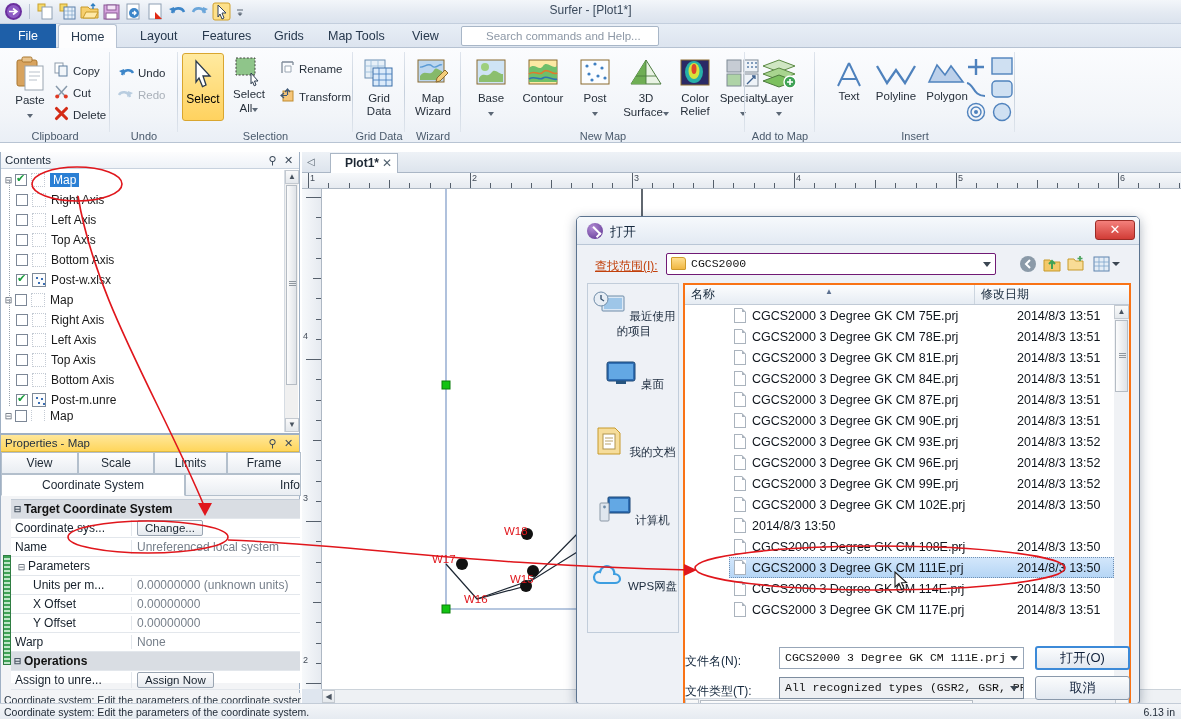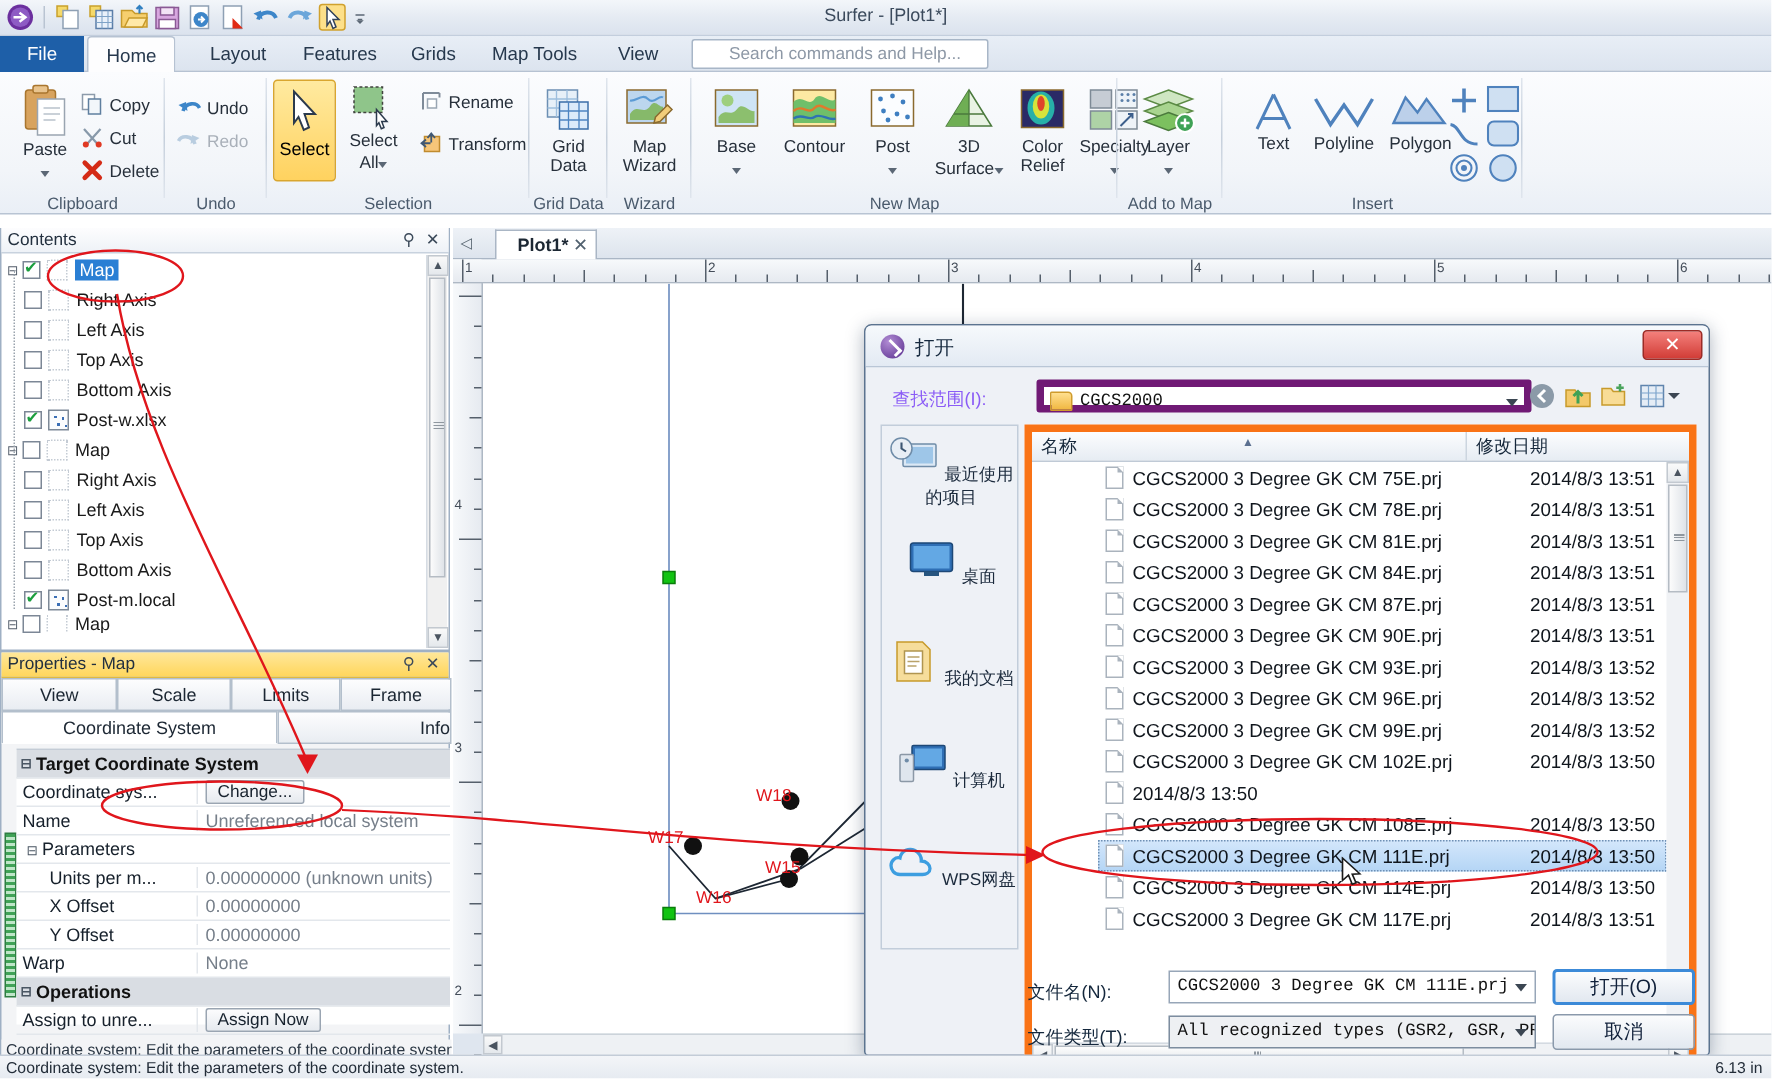--- a/index.html
+++ b/index.html
@@ -237,25 +237,25 @@
   }
   .dlg-ico:after{content:"";position:absolute;left:3px;top:6px;width:9px;height:4px;
     border-top:2px solid #fff;border-right:2px solid #fff;transform:rotate(45deg);}
   .dlg-close {
     position:absolute; right:4px; top:3px; width:40px; height:20px;
     background:linear-gradient(to bottom,#f4807c,#d13c36);
     border:1px solid #9b2b26; border-radius:3px;
     color:#fff; font-size:13px; text-align:center; line-height:18px;
   }
   .dlg-lookin { position:absolute; left:10px; top:36px; width:544px; height:26px; }
-  .lbl-lookin { position:absolute; left:8px; top:5px; font-size:12px; color:#8b5cf6;
-                font-family:"Liberation Sans",sans-serif; }
+  .lbl-lookin { position:absolute; left:8px; top:5px; font-size:12px; color:#c2410c;
+                font-family:"Liberation Sans",sans-serif;text-decoration:underline; }
   .combo-lookin {
-    position:absolute; left:104px; top:0; width:330px; height:22px;
-    background:#fff; border:5px solid #701a75; border-radius:2px;
+    position:absolute; left:79px; top:0; width:330px; height:22px;
+    background:#fff; border:1px solid #701a75; border-radius:2px;
   }
   .combo-lookin .fldicon {
     position:absolute; left:4px; top:3px; width:15px; height:13px;
     background:linear-gradient(to bottom,#ffdf8e,#f0b742); border:1px solid #cf9b2c; border-radius:1px 3px 1px 1px;
   }
   .combo-lookin .txt { position:absolute; left:24px; top:3px; font-size:11.5px;
     font-family:"Liberation Mono",monospace; color:#111; }
   .combo-arrow {
     position:absolute; right:4px; top:8px; width:0;height:0;
     border-left:4px solid transparent;border-right:4px solid transparent;border-top:5px solid #3b4652;
@@ -264,21 +264,21 @@
 
   .places {
     position:absolute; left:10px; top:66px; width:92px; height:350px;
     background:#eef1f6; border:1px solid #c2cdda;
   }
   .place { position:absolute; width:92px; text-align:center; font-size:11.5px; color:#1b2a3c; }
   .place .ico { width:34px; height:30px; margin:0 auto 2px; position:relative; }
 
   .filelist {
     position:absolute; left:106px; top:66px; width:448px; height:433px;
-    background:#fff; border:5px solid #f97316;
+    background:#fff; border:2px solid #f97316;
   }
   .flhdr { height:20px; background:linear-gradient(to bottom,#fcfdfe,#e6ecf3);
            border-bottom:1px solid #c0cad6; position:relative; }
   .flhdr .col {
     position:absolute; top:0; height:19px; line-height:19px; font-size:12px;
     color:#15273a; padding-left:6px; border-right:1px solid #ccd5df;
   }
   .flbody { position:absolute; left:0; top:20px; right:15px; bottom:16px; overflow:hidden;margin-left:44px; }
   .frow { height:21px; display:flex; align-items:center; font-size:12.5px; color:#10161d; position:relative; }
   .frow.sel { background:linear-gradient(to bottom,#d4e7fb,#b4d5f5);
@@ -750,21 +750,21 @@
         <span>Top Axis</span>
       </div>
       <div class="trow indent1">
         <span class="tcb"></span>
         <span class="ticon blank"></span>
         <span>Bottom Axis</span>
       </div>
       <div class="trow indent1">
         <span class="tcb checked"></span>
         <span class="ticon post"></span>
-        <span>Post-m.local</span>
+        <span>Post-m.unre</span>
       </div>
       <div class="trow" style="height:12px;overflow:hidden">
         <span class="texp">⊟</span>
         <span class="tcb"></span>
         <span class="ticon blank"></span>
         <span>Map</span>
       </div>
     </div>
     <div class="vscroll">
       <div class="sbtn" style="top:0">▲</div>

